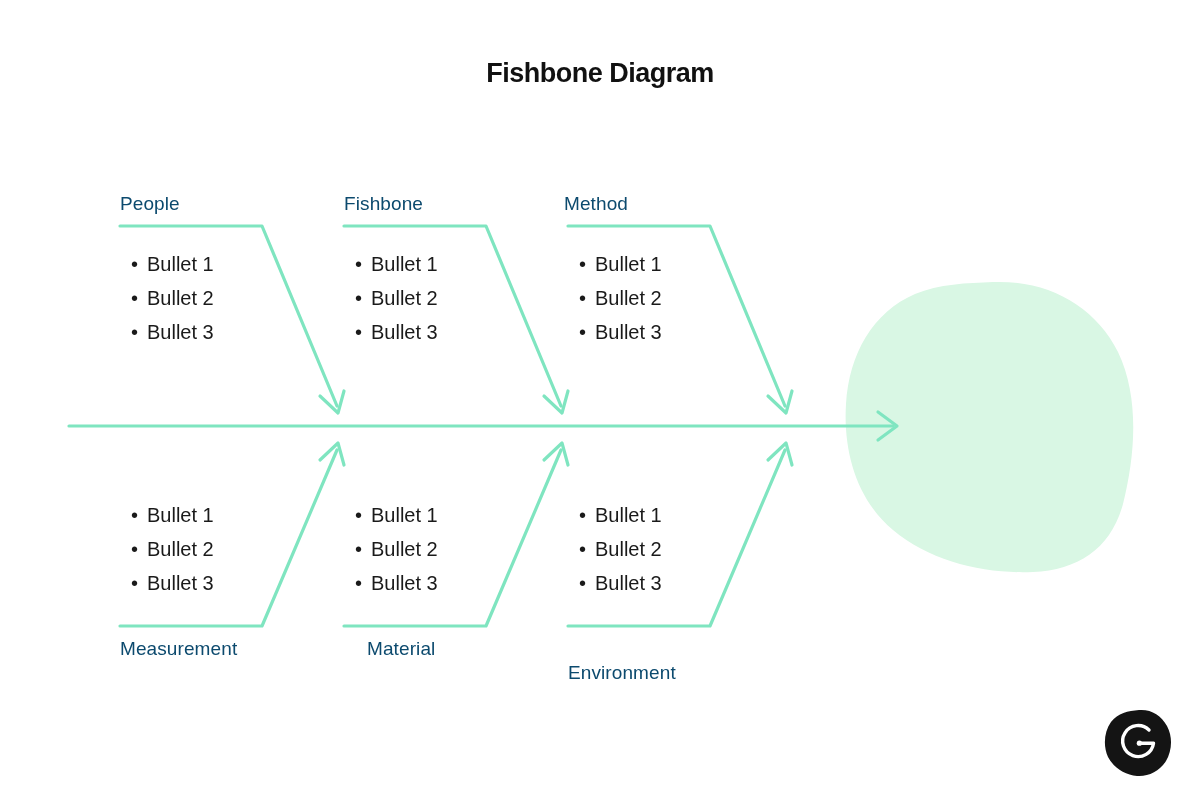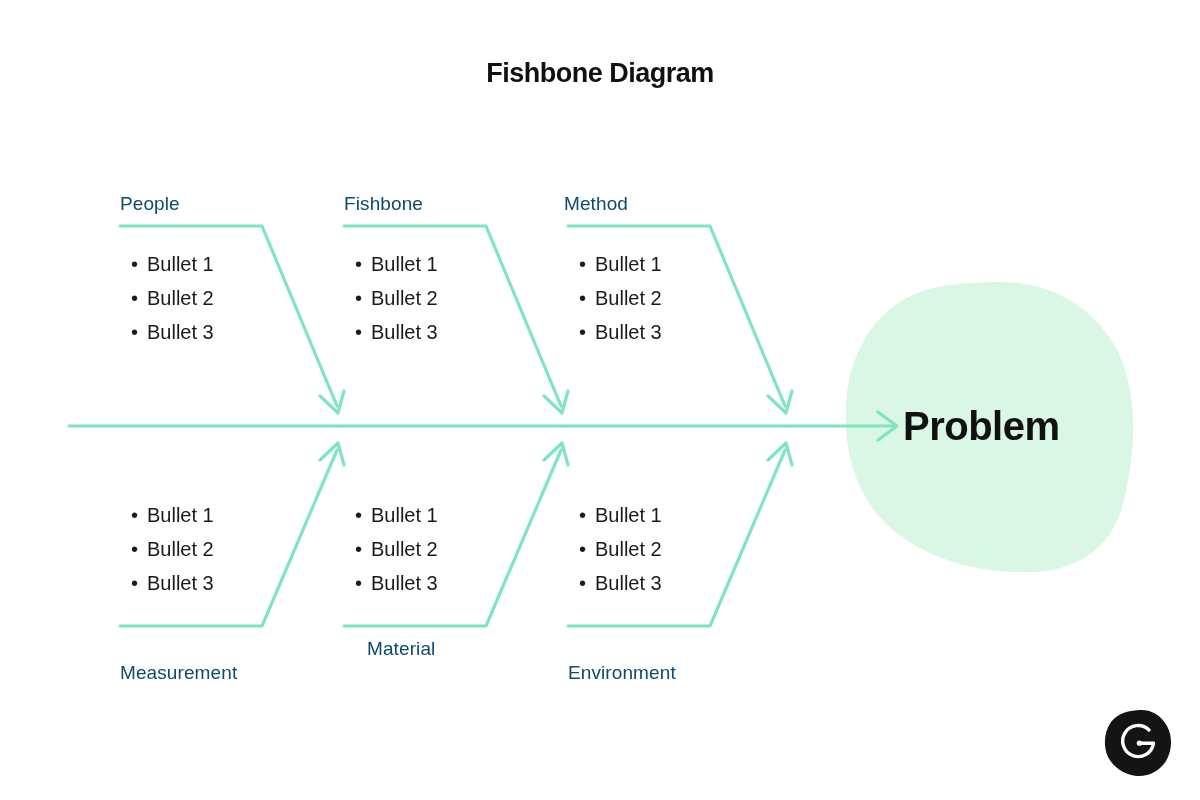--- a/index.html
+++ b/index.html
@@ -258,25 +258,24 @@
     <div class="bullet-item">
       <span class="bullet-dot">•</span>
       <span class="bullet-text">Bullet 2</span>
     </div>
     <div class="bullet-item">
       <span class="bullet-dot">•</span>
       <span class="bullet-text">Bullet 3</span>
     </div>
   </div>
 
-  <div class="cat-label" style="left:120px; top:662px;text-align:right;">Measurement</div>
+  <div class="cat-label" style="left:120px; top:638px;text-align:right;">Measurement</div>
   <div class="cat-label" style="left:344px; top:638px;margin-left:23px;">Material</div>
   <div class="cat-label" style="left:568px; top:662px;">Environment</div>
 
-  <div id="problem-label">Problem</div>
 
 
   <svg id="brand-logo" viewBox="0 0 70 70">
     <path d="M 36 2
              C 48 1, 58 7, 64 18
              C 70 29, 69 43, 63 53
              C 57 63, 45 69, 34 68
              C 22 67, 11 60, 5 49
              C 0 38, 1 24, 8 14
              C 15 5, 25 3, 36 2 Z" fill="#141414"></path>

